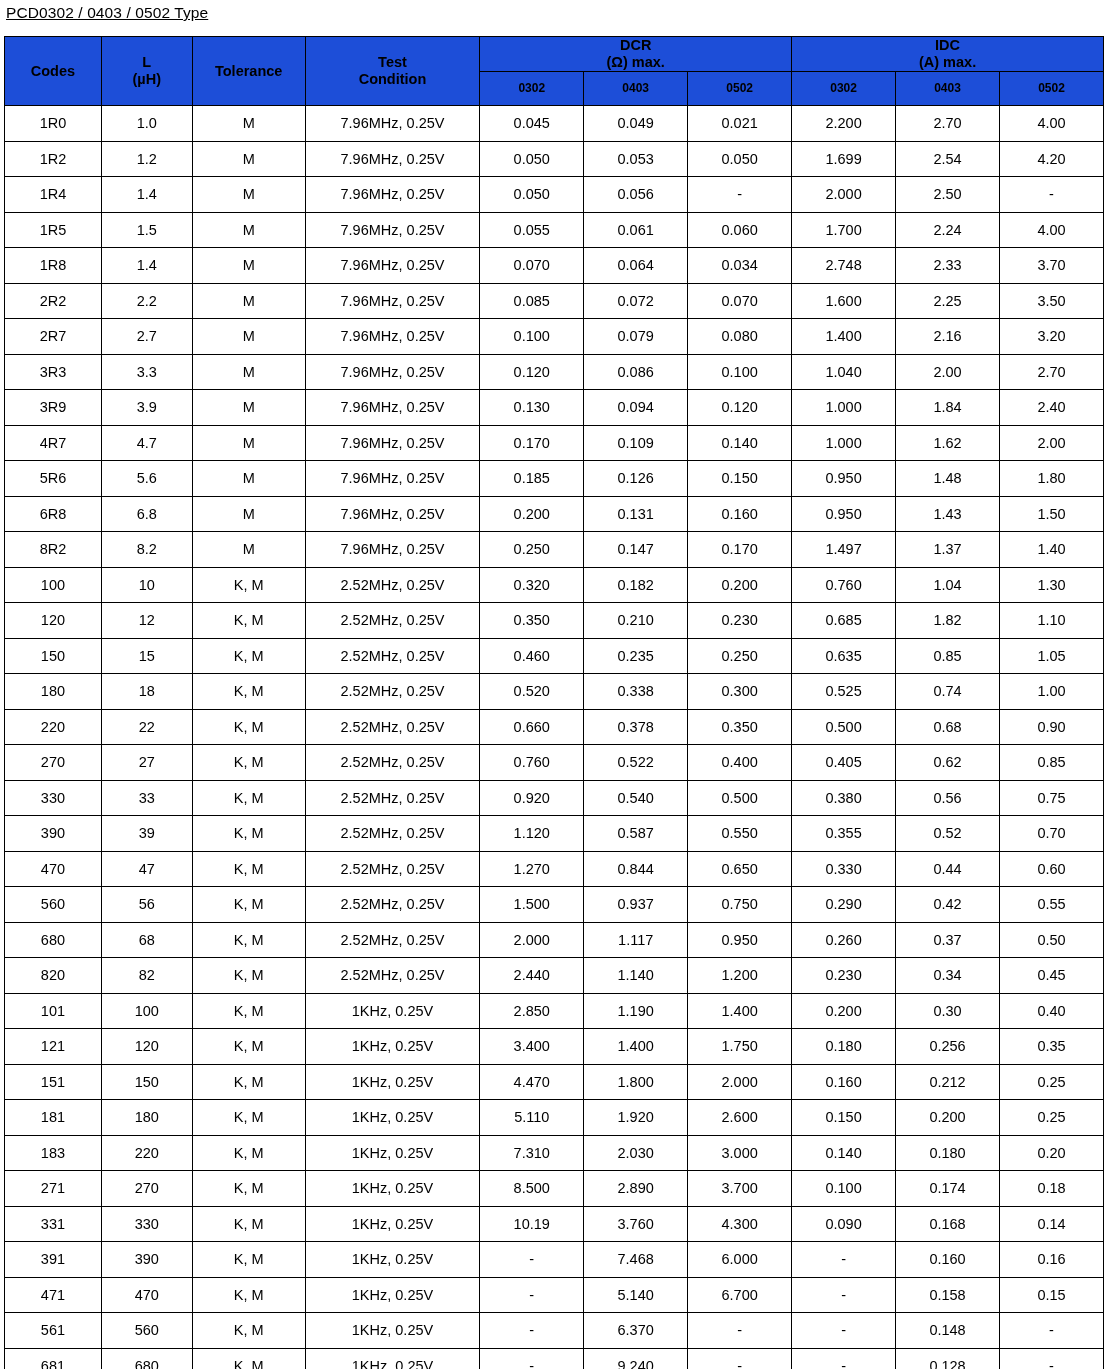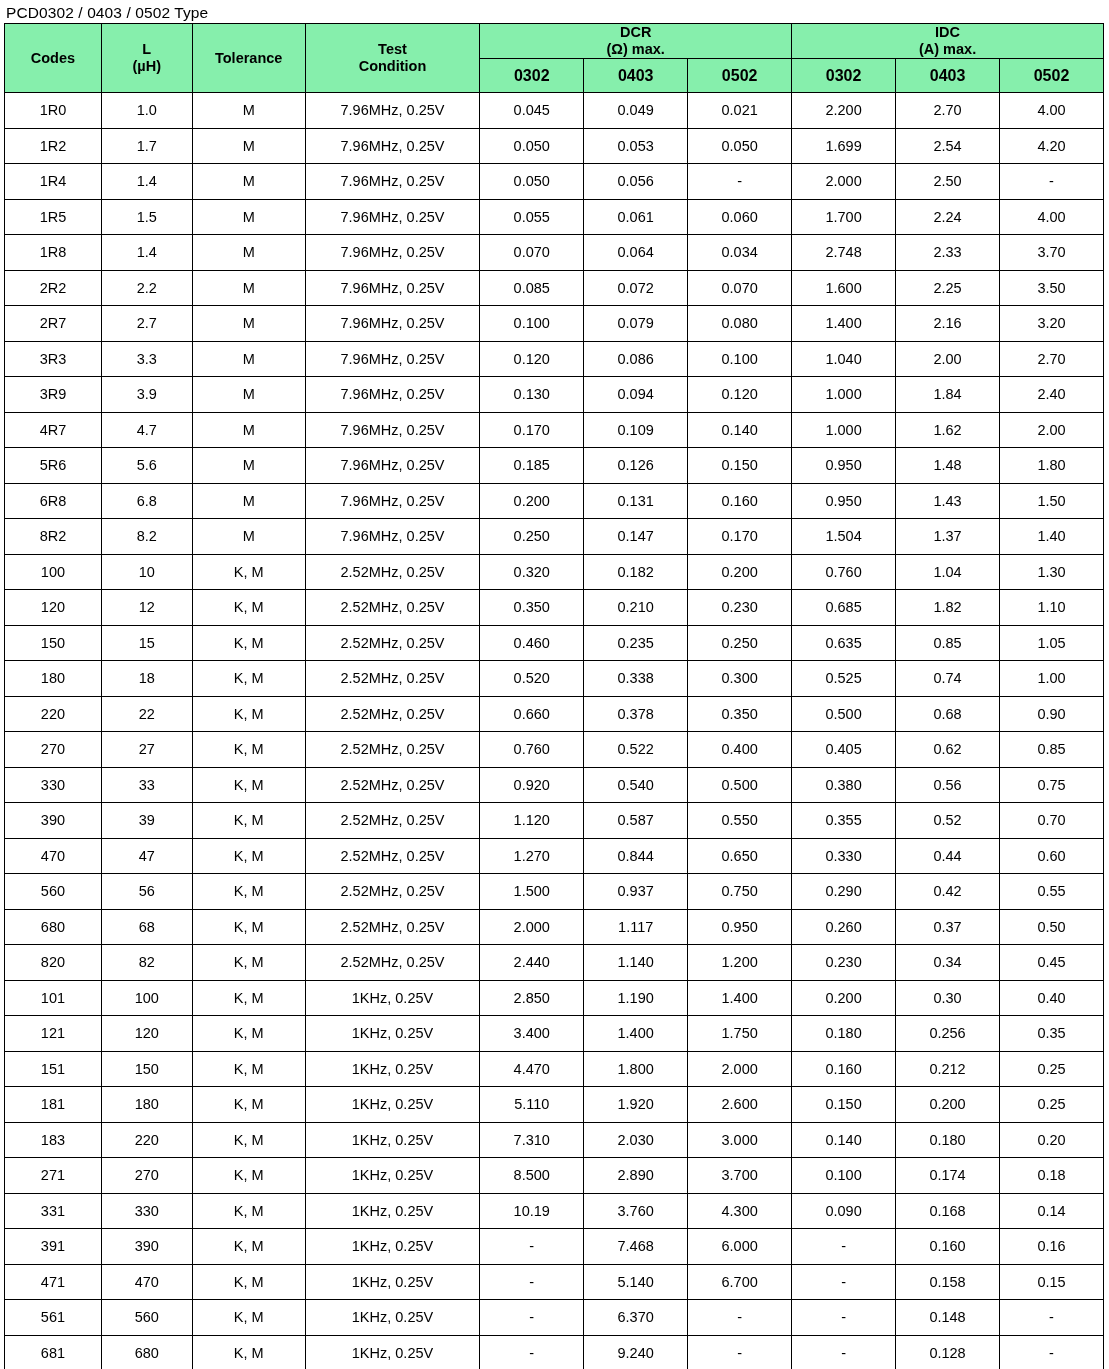--- a/index.html
+++ b/index.html
@@ -13,51 +13,52 @@
     color: #000000;
   }
   #page {
     width: 1109px;
     box-sizing: border-box;
     padding: 3px 4px 0 4px;
   }
   .doc-title {
     font-size: 15.5px;
     line-height: 20px;
-    margin: 0 0 0 2px;
+    text-decoration: underline;
+    margin: 0 0 13px 2px;
     letter-spacing: 0.1px;
   }
   table.spec {
     border-collapse: collapse;
     width: 1100px;
     table-layout: fixed;
   }
   table.spec th, table.spec td {
     border: 1px solid #000000;
     text-align: center;
     vertical-align: middle;
     font-size: 14.5px;
     padding: 0;
     height: 34px;
     box-sizing: border-box;
   }
   table.spec thead th {
-    background: #86efac;
+    background: #1d4ed8;
     font-weight: bold;
     line-height: 17px;
   }
   table.spec thead th.h-main {
     height: 68px;
   }
   table.spec thead th.h-grouphead {
     height: 34px;
   }
   table.spec thead th.h-sub {
     height: 34px;
-    font-size: 16px;
+    font-size: 12px;
   }
   table.spec tbody td {
     background: #ffffff;
     font-weight: normal;
     height: 35.5px;
     line-height: 16px;
   }
   
   col.c-code { width: 96px; }
   col.c-l { width: 90px; }
@@ -124,21 +125,21 @@
           <td>7.96MHz, 0.25V</td>
           <td>0.045</td>
           <td>0.049</td>
           <td>0.021</td>
           <td>2.200</td>
           <td>2.70</td>
           <td>4.00</td>
         </tr>
         <tr>
           <td>1R2</td>
-          <td>1.7</td>
+          <td>1.2</td>
           <td>M</td>
           <td>7.96MHz, 0.25V</td>
           <td>0.050</td>
           <td>0.053</td>
           <td>0.050</td>
           <td>1.699</td>
           <td>2.54</td>
           <td>4.20</td>
         </tr>
         <tr>
@@ -262,21 +263,21 @@
           <td>1.50</td>
         </tr>
         <tr>
           <td>8R2</td>
           <td>8.2</td>
           <td>M</td>
           <td>7.96MHz, 0.25V</td>
           <td>0.250</td>
           <td>0.147</td>
           <td>0.170</td>
-          <td>1.504</td>
+          <td>1.497</td>
           <td>1.37</td>
           <td>1.40</td>
         </tr>
         <tr>
           <td>100</td>
           <td>10</td>
           <td>K, M</td>
           <td>2.52MHz, 0.25V</td>
           <td>0.320</td>
           <td>0.182</td>

